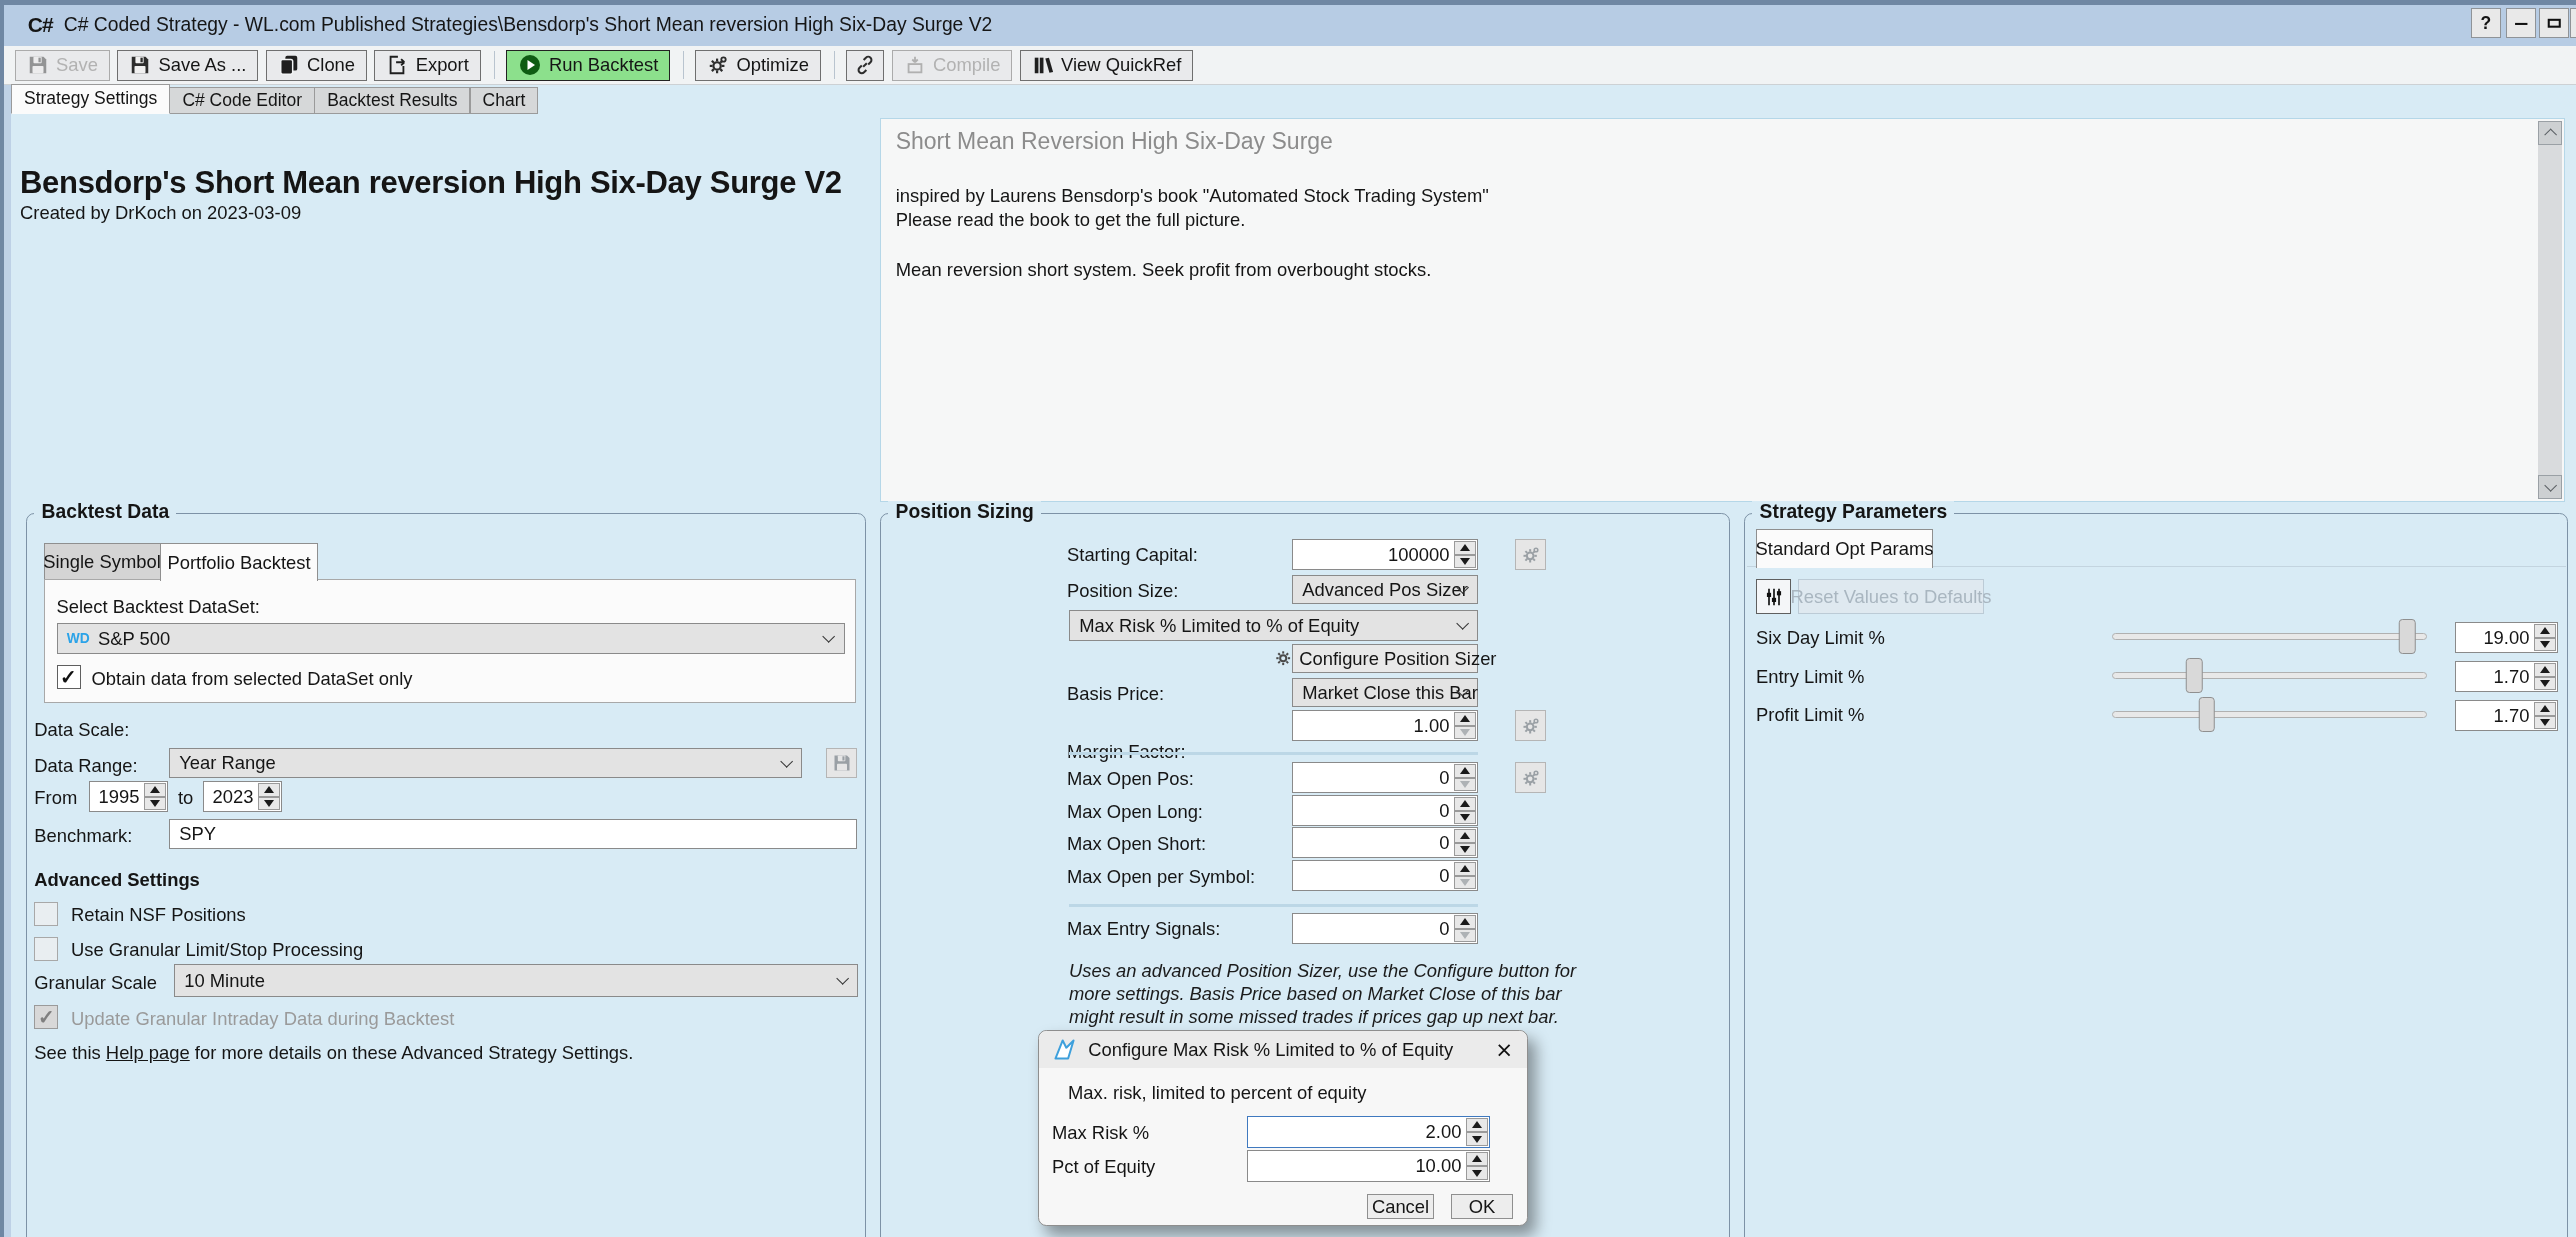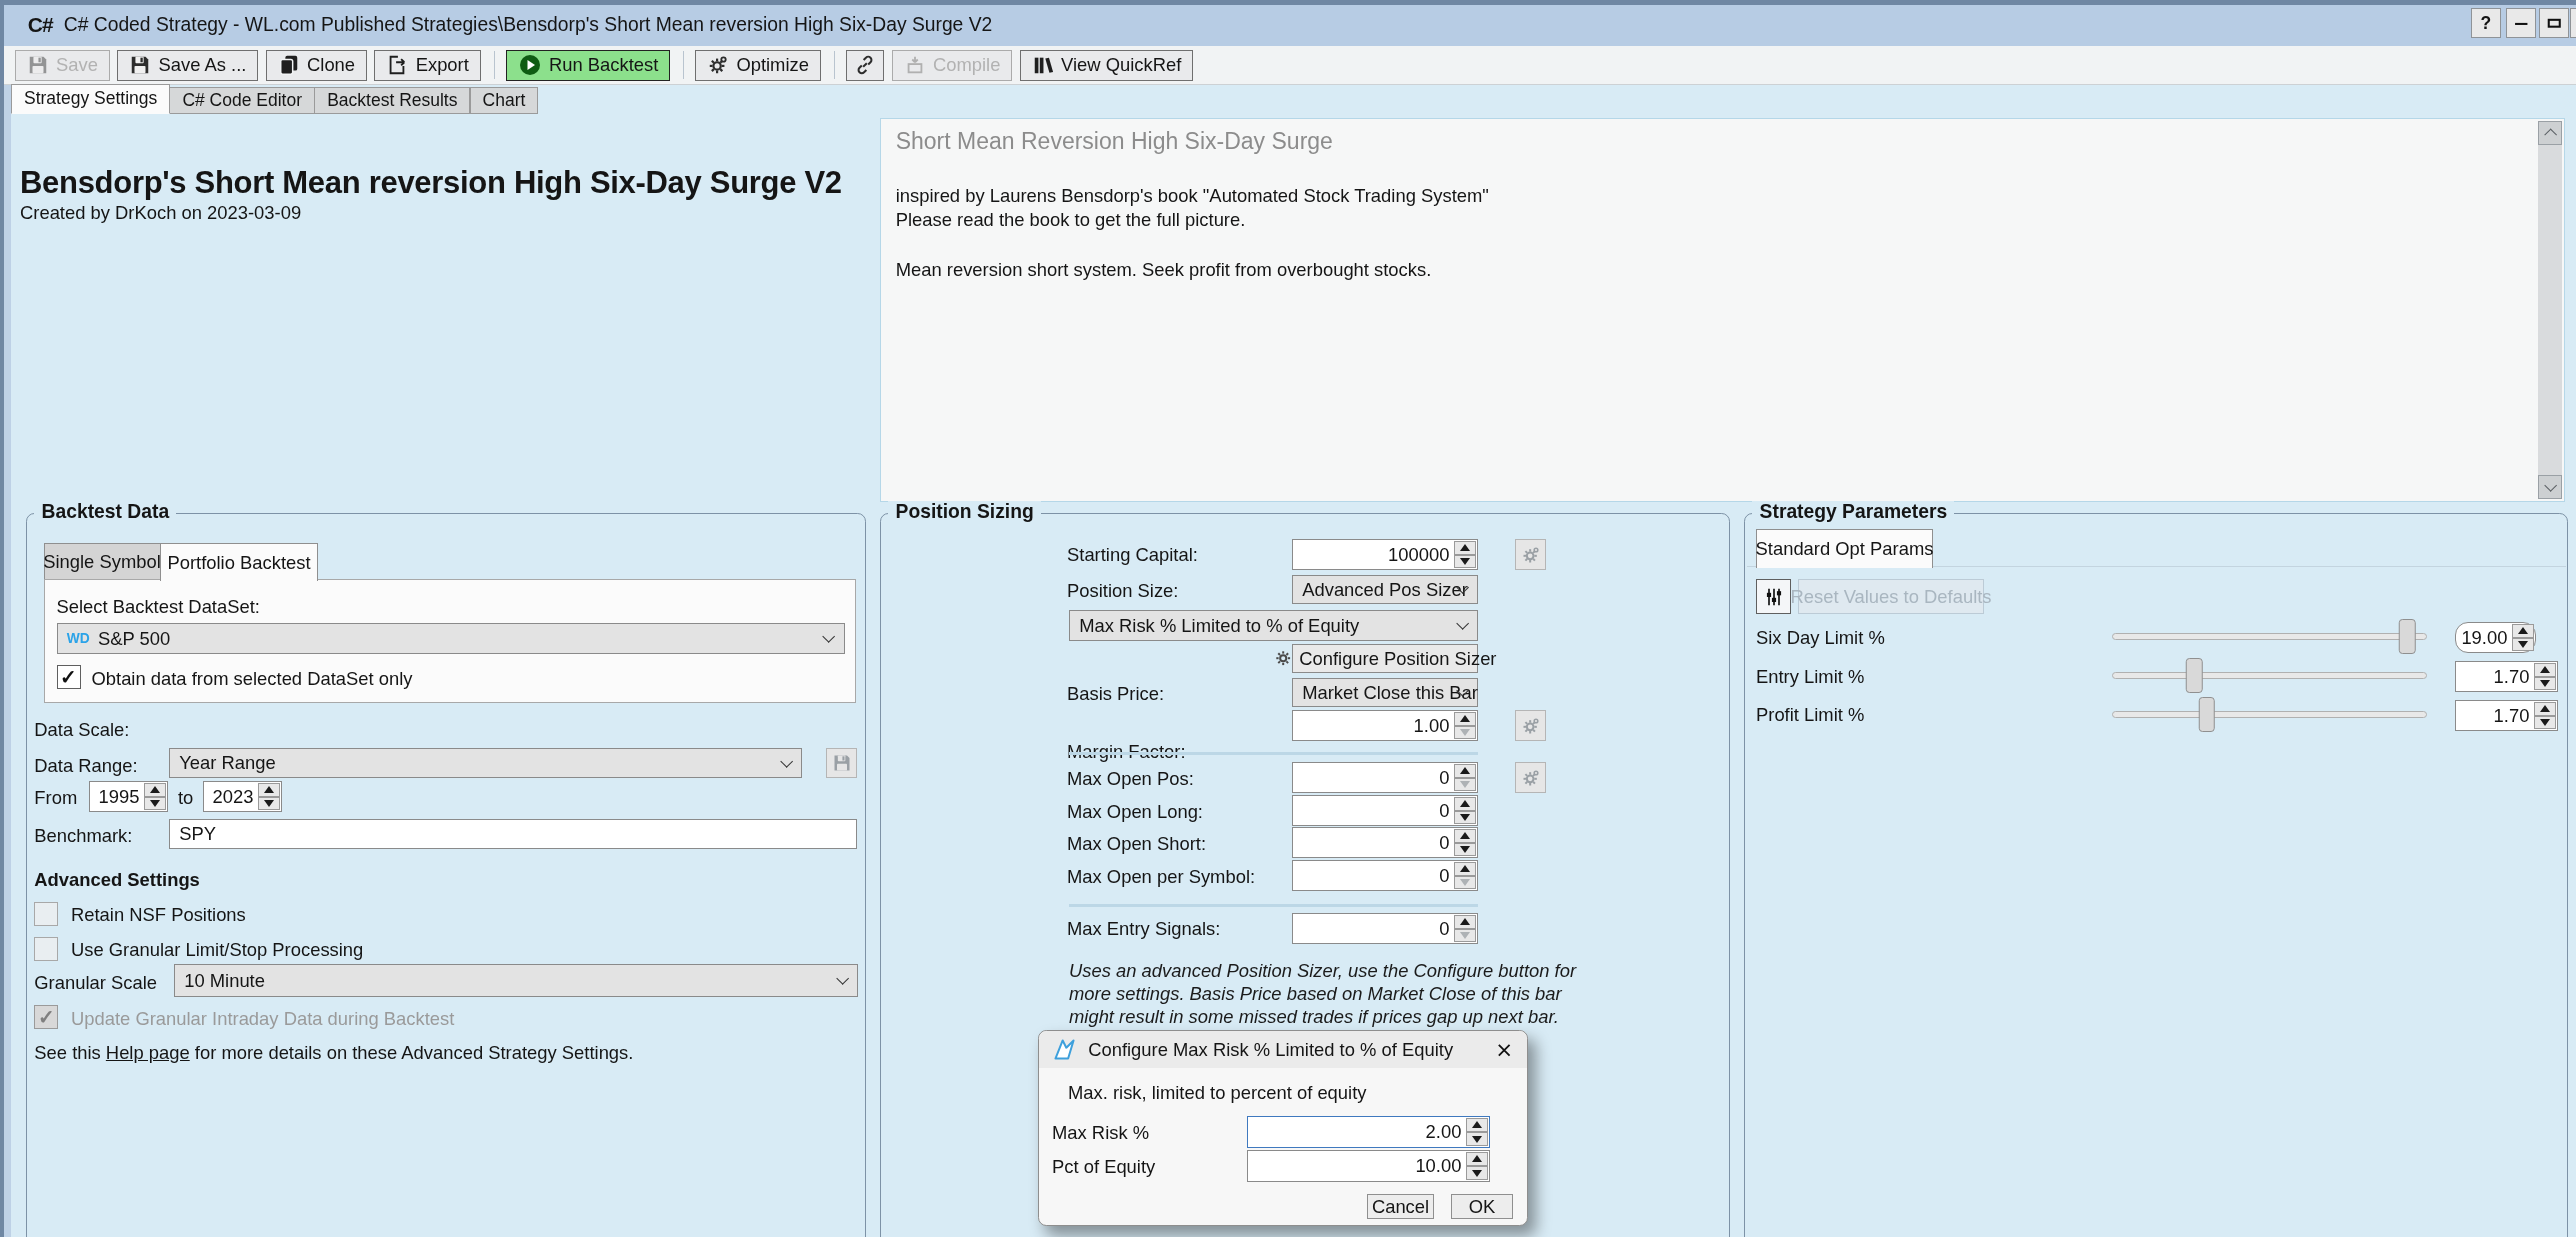--- a/index.html
+++ b/index.html
@@ -587,21 +587,21 @@
         </span>
     </div>
     <div class="pushbtn dim" style="left:53px;top:65px;width:186px;height:35px;">
       <span>Reset Values to Defaults</span>
     </div>
 
     <div class="lbl" style="left:11px;top:113px;">Six Day Limit %</div>
     <div class="slider-track" style="left:367px;top:119px;width:315px;">
       <div class="slider-thumb" style="left: 94%;"></div>
     </div>
-    <div class="spin" style="left:710px;top:108px;width:81px;height:31px;border-radius:13px;">
+    <div class="spin" style="left:710px;top:108px;width:103px;height:31px;">
       <div class="val">19.00</div>
       <div class="sarrows">
         <div class="sbtn">
             <div class="tri-up"></div>
           </div>
         <div class="sbtn">
             <div class="tri-down"></div>
           </div>
       </div>
     </div>

